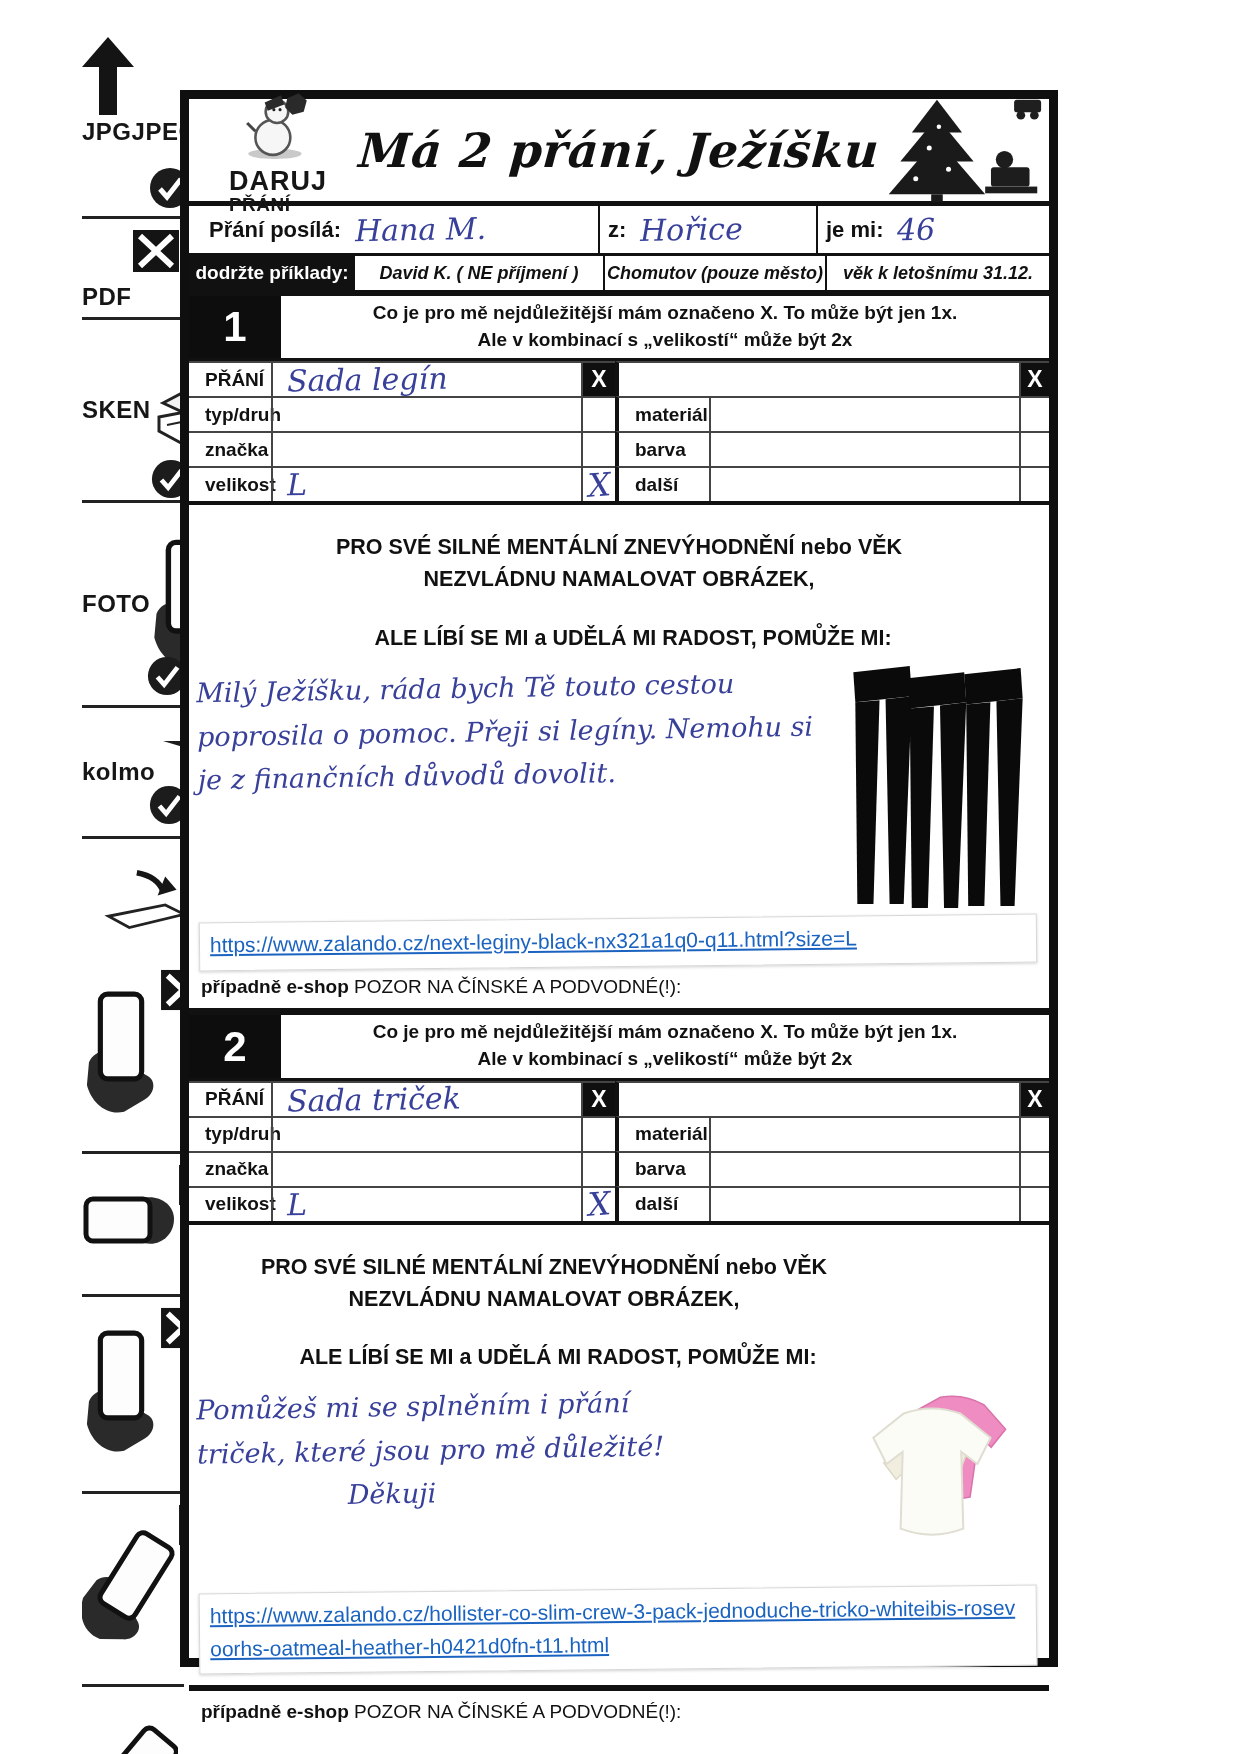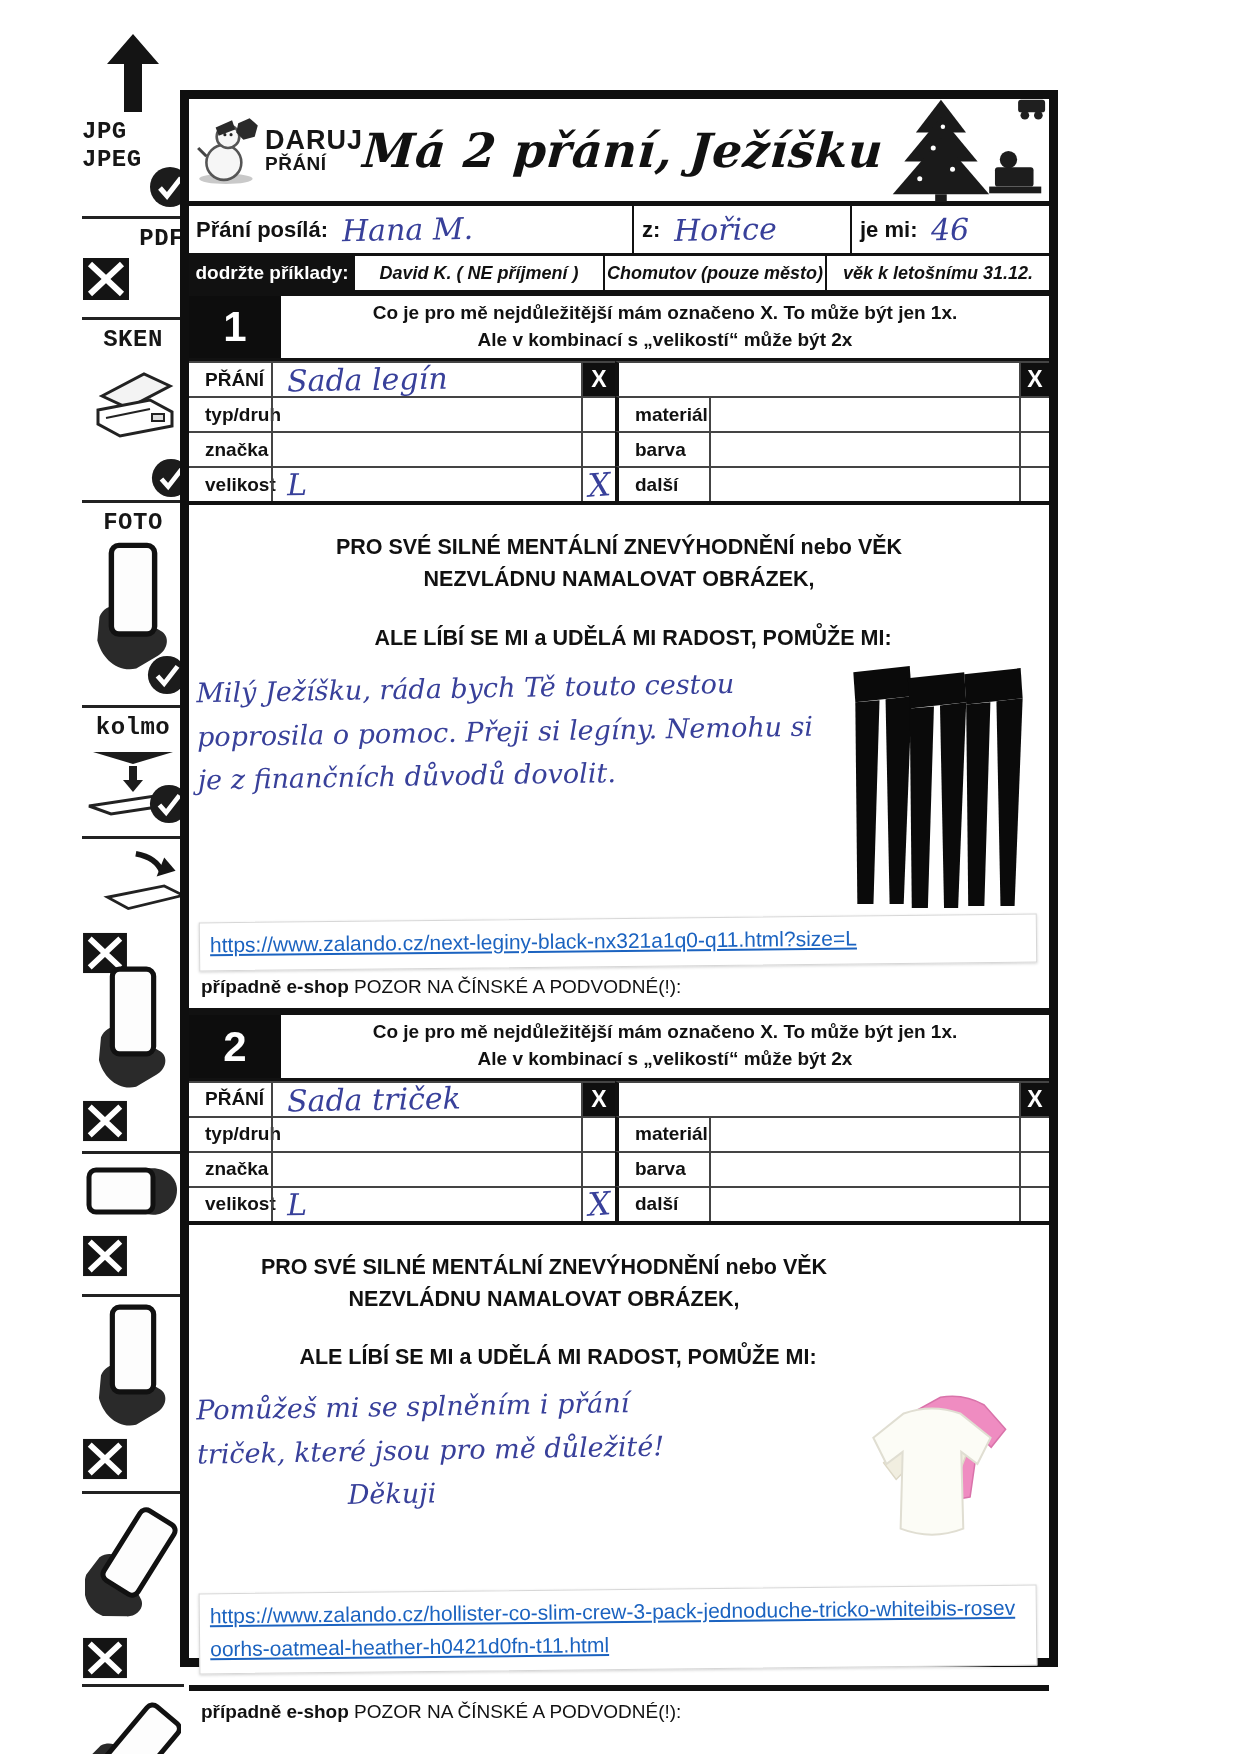--- a/index.html
+++ b/index.html
@@ -1,43 +1,43 @@
 <!DOCTYPE html>
 <html lang="cs"><head>
 <meta charset="utf-8">
 <style>
   html,body{margin:0;padding:0;background:#fff;}
   body{width:1240px;height:1754px;font-family:"Liberation Sans",sans-serif;color:#111;}
   .page{position:relative;width:1240px;height:1754px;overflow:hidden;background:#fff;}
 
   
   .sidebar{position:absolute;left:82px;top:34px;width:102px;display:flex;flex-direction:column;align-items:center;}
-  .sb-item{position:relative;width:100%;display:flex;flex-direction:column;align-items:center;font-family:Liberation Mono, monospace;}
+  .sb-item{position:relative;width:100%;display:flex;flex-direction:row;align-items:center;}
   .sb-label{font-weight:bold;font-size:24px;letter-spacing:0.5px;color:#161616;line-height:1.15;}
   .sb-div{width:100%;border-top:3px solid #222;margin:6px 0;}
   .chk{position:absolute;right:-8px;bottom:-4px;}
   .xbx{margin-top:4px;align-self:flex-start;}
 
   
   .form{position:absolute;left:180px;top:90px;width:878px;height:1577px;box-sizing:border-box;
         border:9px solid #0f0f0f;background:#fff;}
 
   .hdr{display:flex;align-items:center;height:102px;border-bottom:5px solid #111;padding:0 2px;}
-  .logo{display:flex;align-items:center;gap:4px;width:205px;padding-left:6px;box-sizing:border-box;}
+  .logo{display:flex;align-items:center;gap:4px;width:205px;padding-left:6px;box-sizing:border-box;flex-direction:column;}
   .logo-txt{line-height:1;font-weight:bold;color:#161616;}
   .logo-top{font-size:27px;letter-spacing:1px;}
   .logo-bot{font-size:19px;letter-spacing:0.5px;}
   .title{flex:1;text-align:center;font-family:"DejaVu Serif",serif;font-style:italic;font-weight:bold;
          font-size:47px;letter-spacing:0.5px;transform:skewX(-4deg);white-space:nowrap;}
   .tree-wrap{width:168px;}
 
   .row{display:flex;box-sizing:border-box;}
   .sender{height:50px;border-bottom:3px solid #111;align-items:center;}
   .cell{box-sizing:border-box;height:100%;display:flex;align-items:center;}
-  .c1{width:445px;border-right:2px solid #111;padding-left:7px;}
+  .c1{width:411px;border-right:2px solid #111;padding-left:20px;}
   .c2{width:218px;border-right:2px solid #111;padding-left:8px;}
   .c3{flex:1;padding-left:8px;}
   .flabel{font-weight:bold;font-size:22px;white-space:nowrap;}
   .hand{font-family:"DejaVu Serif",serif;font-style:italic;color:#38409a;transform:rotate(-1deg);}
   .hand-val{font-size:30px;margin-left:14px;white-space:nowrap;}
 
   .examples{height:40px;border-bottom:6px solid #111;align-items:stretch;font-style:italic;font-weight:bold;font-size:18px;}
   .exlabel{width:166px;background:#111;color:#fff;display:flex;align-items:center;justify-content:center;
            font-style:normal;font-size:19px;}
   .excell{display:flex;align-items:center;justify-content:center;box-sizing:border-box;}

